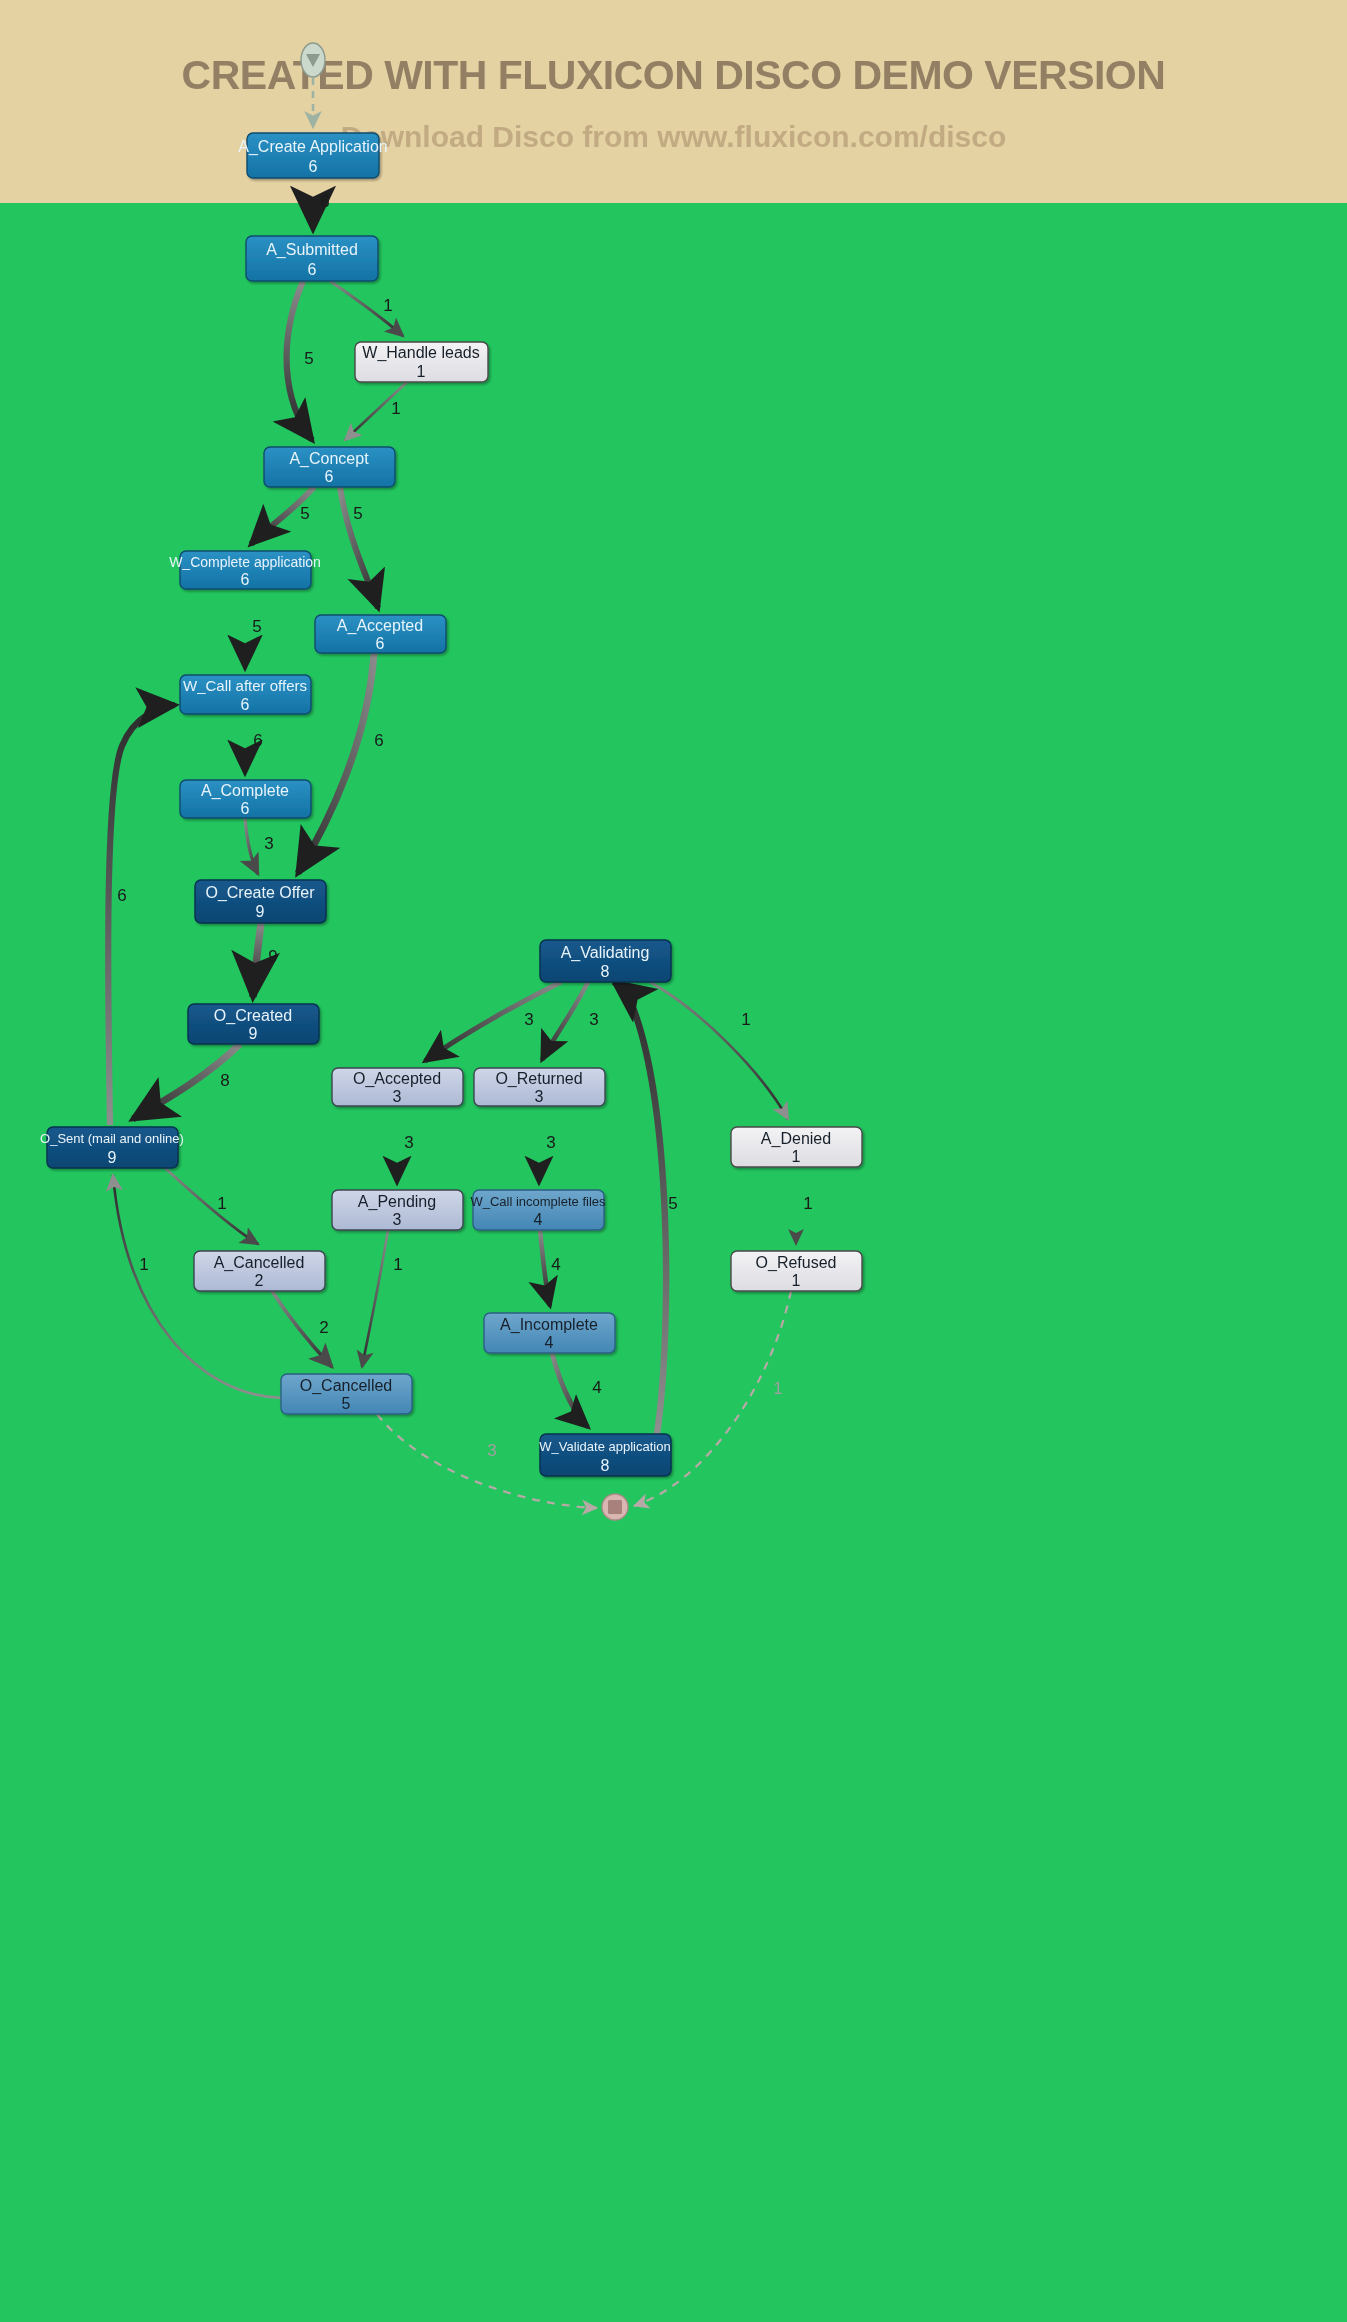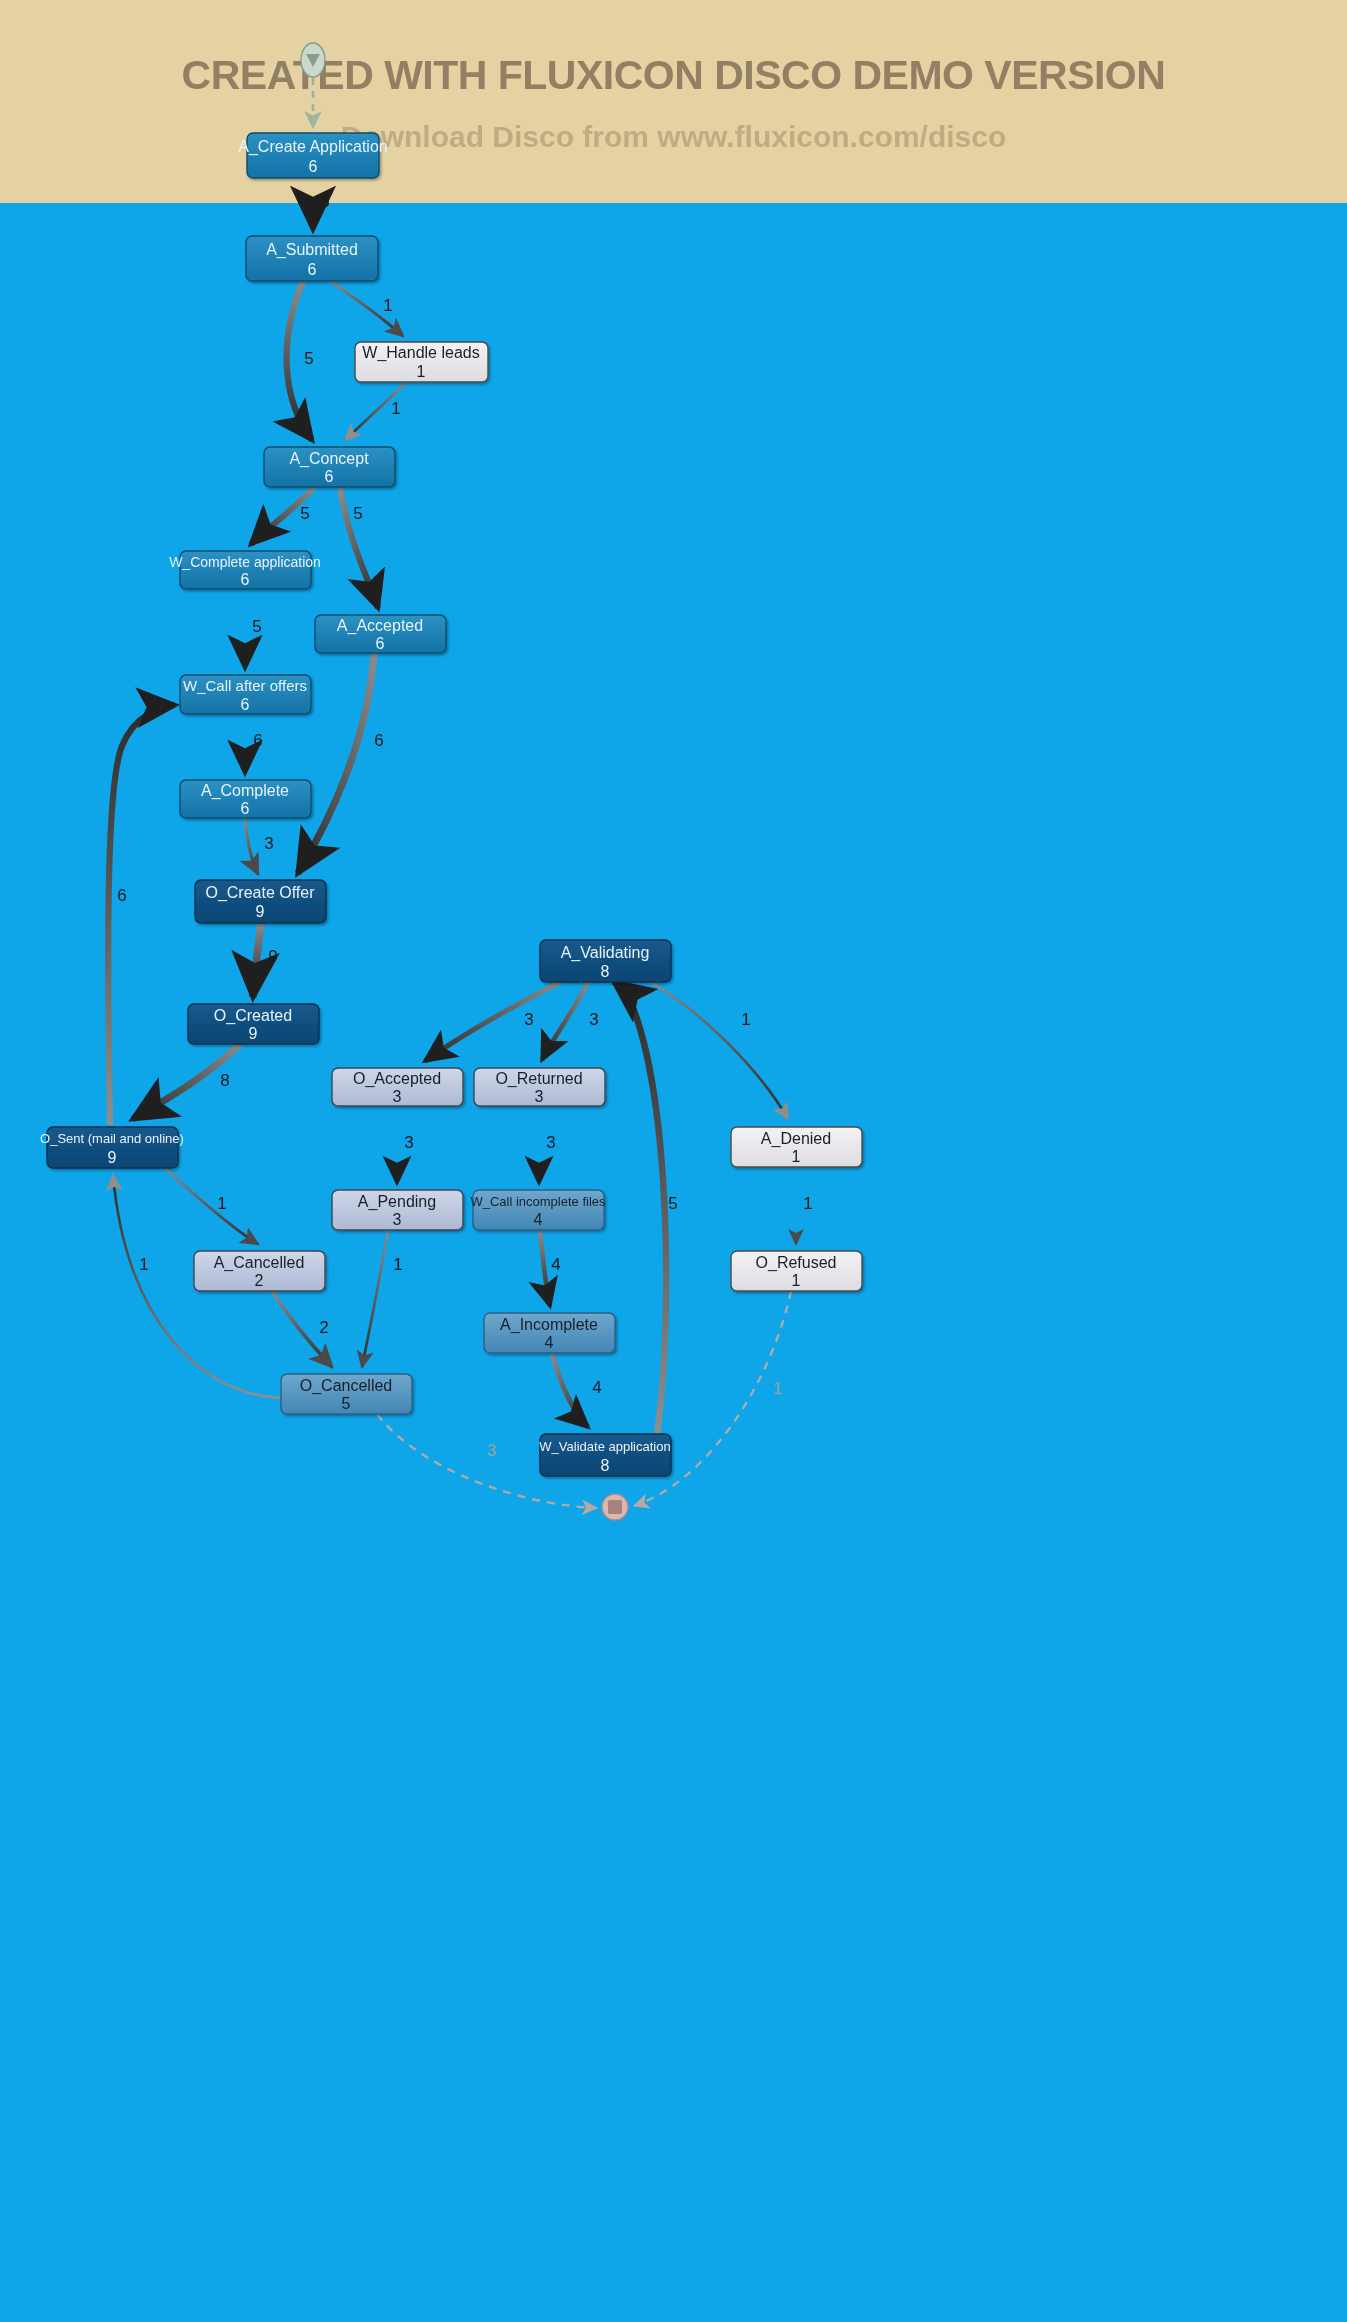--- a/index.html
+++ b/index.html
@@ -7,21 +7,21 @@
     margin: 0; padding: 0;
     width: 1347px; height: 2322px;
     background: #ffffff;
     font-family: "Liberation Sans", sans-serif;
     overflow: hidden;
   }
   #stage {
     position: relative;
     width: 1347px;
     height: 2322px;
-    background: #0ea5e9;
+    background: #22c55e;
     text-decoration: underline;
   }
   
   #banner {
     position: absolute;
     left: 0; top: 0;
     width: 1347px;
     height: 203px;
     background: #e5d2a3;
     z-index: 1;

